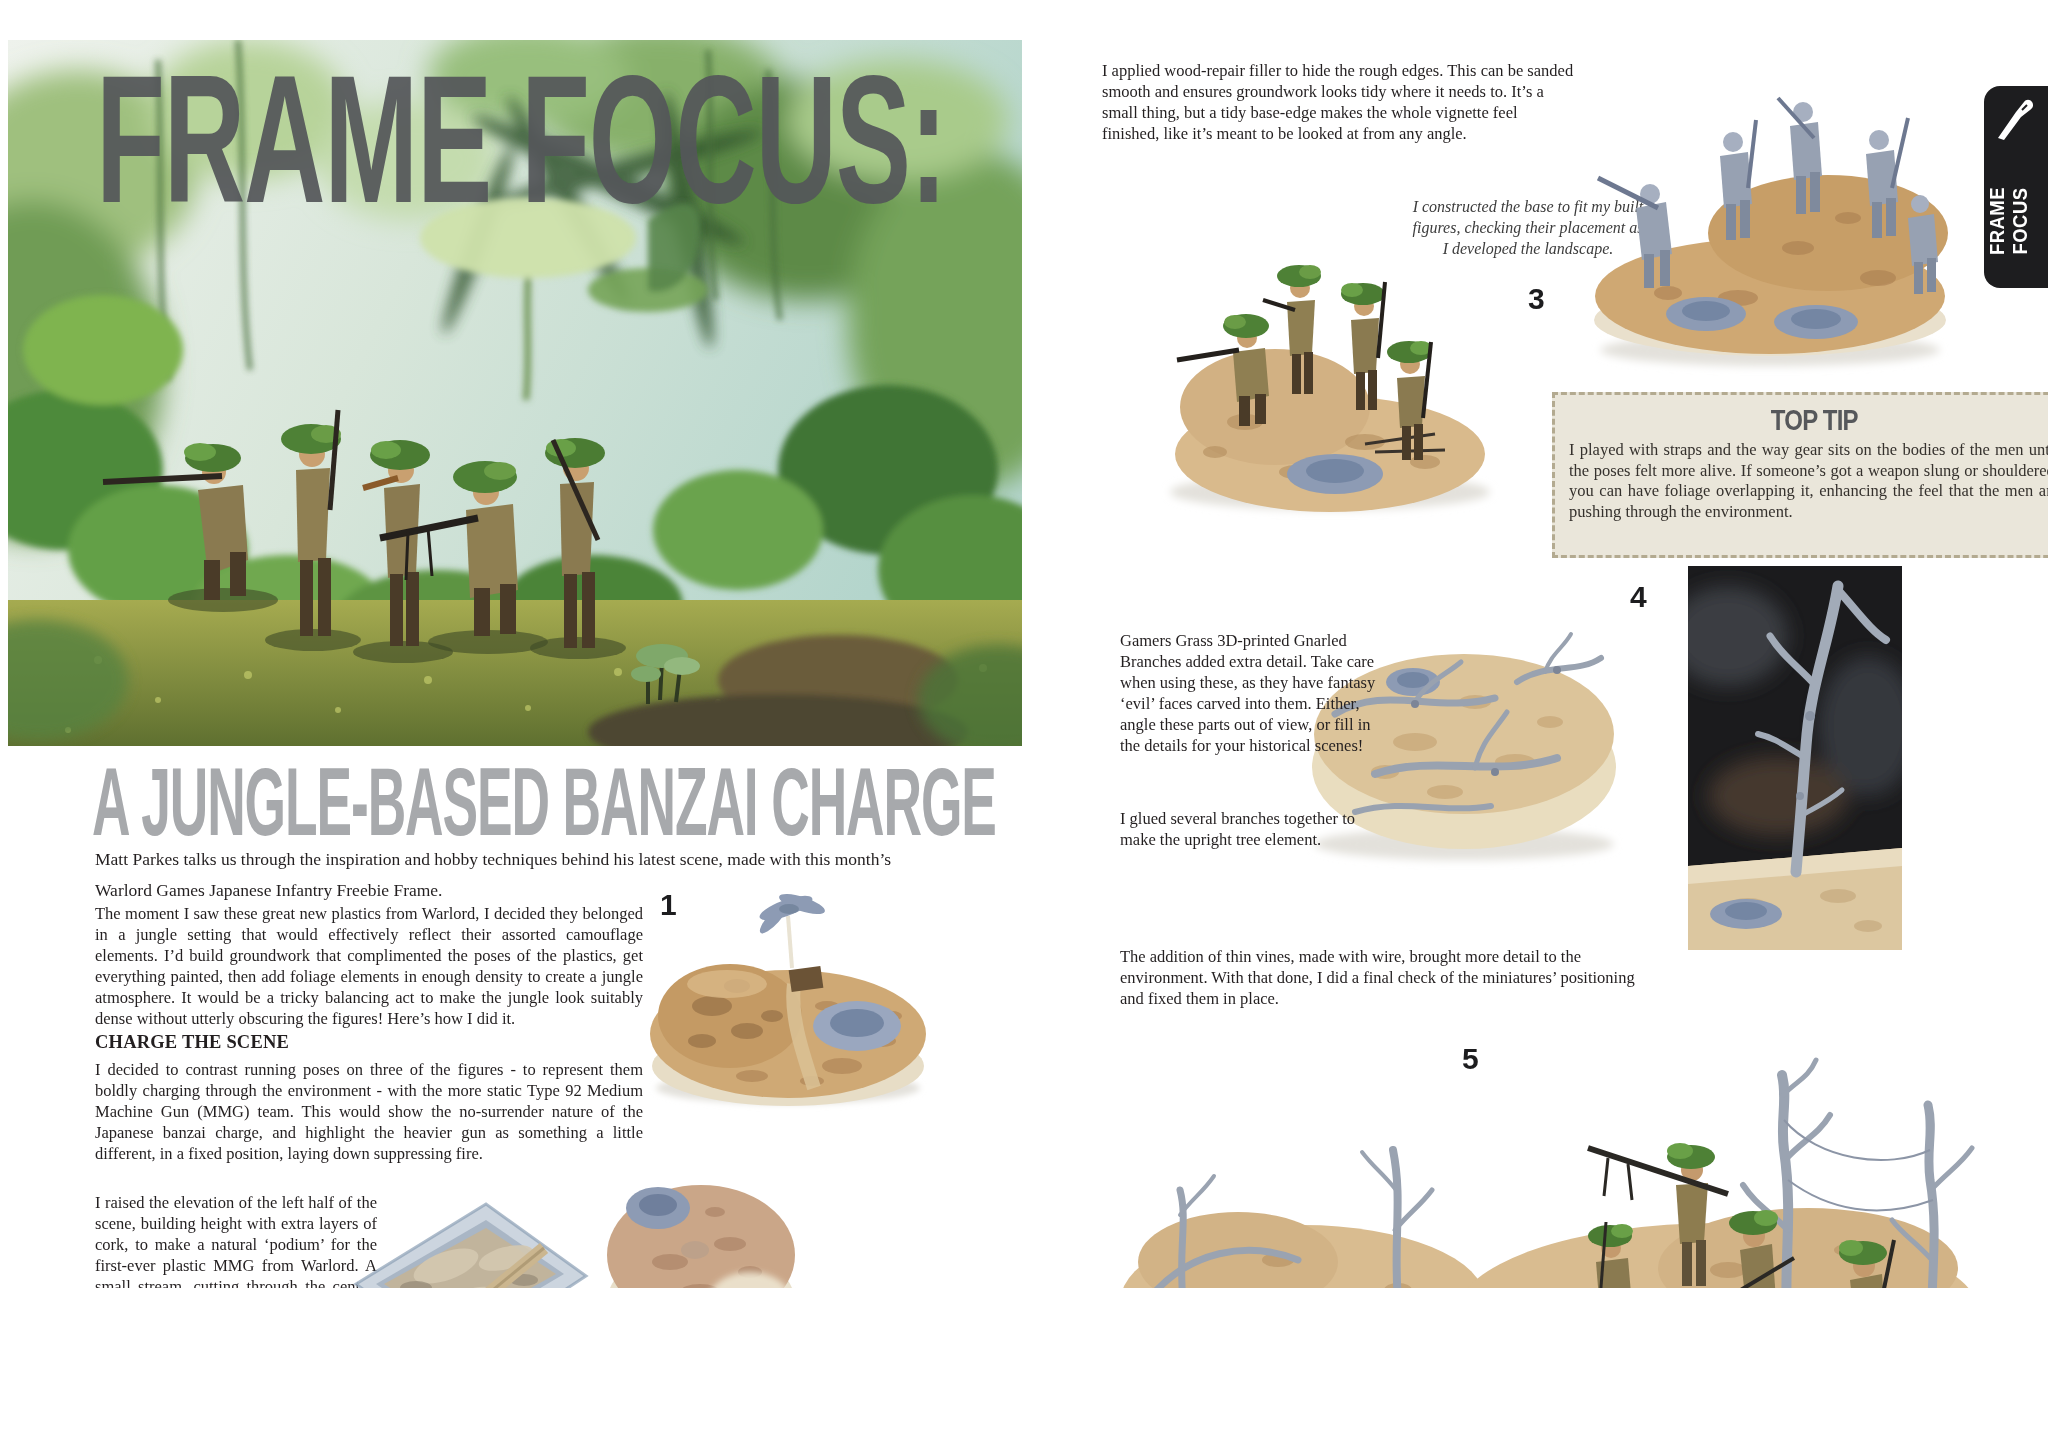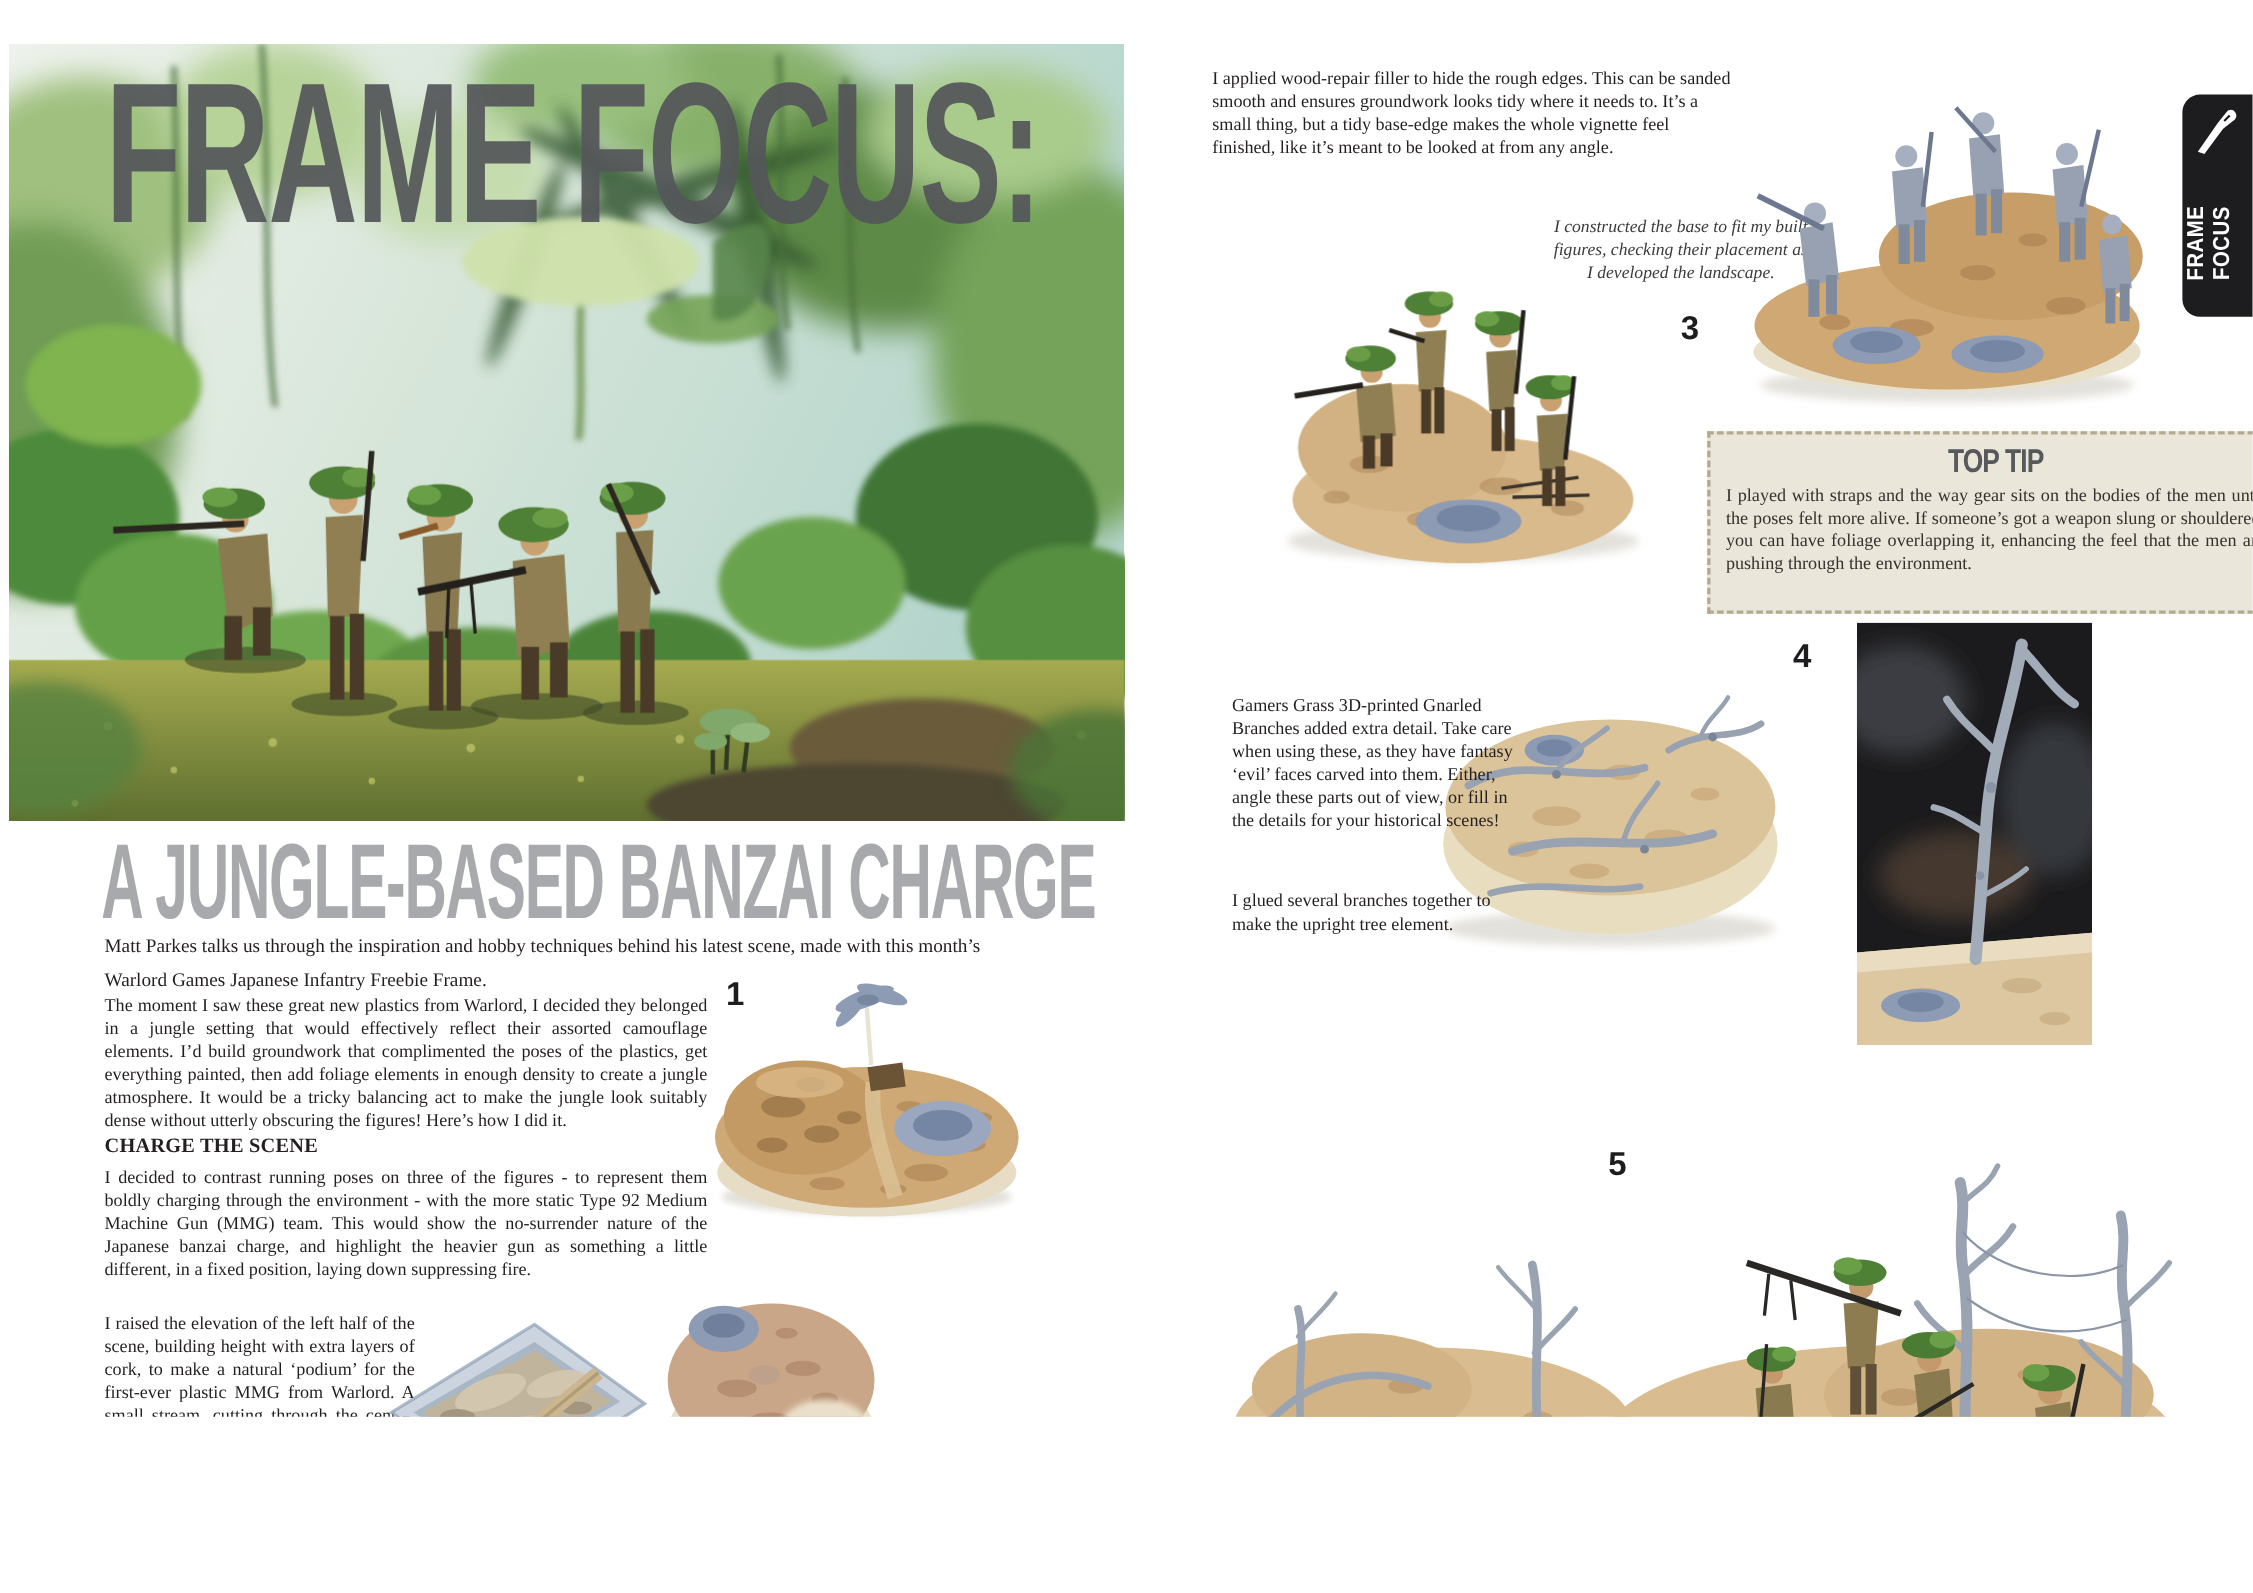--- a/index.html
+++ b/index.html
@@ -506,20 +506,21 @@
       <g fill="#8a94a4">
           <circle cx="122" cy="150" r="5"></circle>
           <circle cx="112" cy="230" r="4"></circle>
         </g>
     </svg>
   </div>
 
   <div class="abs body-left" style="left:1120px;top:630px;width:264px">Gamers Grass 3D-printed Gnarled Branches added extra detail. Take care when using these, as they have fantasy ‘evil’ faces carved into them. Either, angle these parts out of view, or fill in the details for your historical scenes!</div>
   <div class="abs body-left" style="left:1120px;top:808px;width:264px">I glued several branches together to make the upright tree element.</div>
 
+  <div class="abs body-left" style="left:1120px;top:946px;width:530px">The addition of thin vines, made with wire, brought more detail to the environment. With that done, I did a final check of the miniatures’ positioning and fixed them in place.</div>
 
   <div class="abs fig-num" style="left:1462px;top:1042px">5</div>
   <div class="ph" style="left:1088px;top:1000px;width:912px;height:432px">
     <svg viewBox="0 0 912 432">
       <defs>
           <filter id="fb10" x="-40%" y="-40%" width="180%" height="180%">
             <feGaussianBlur stdDeviation="5"></feGaussianBlur>
           </filter>
         </defs>
       <ellipse cx="215" cy="372" rx="190" ry="20" fill="#e3e1db" filter="url(#fb10)"></ellipse>

